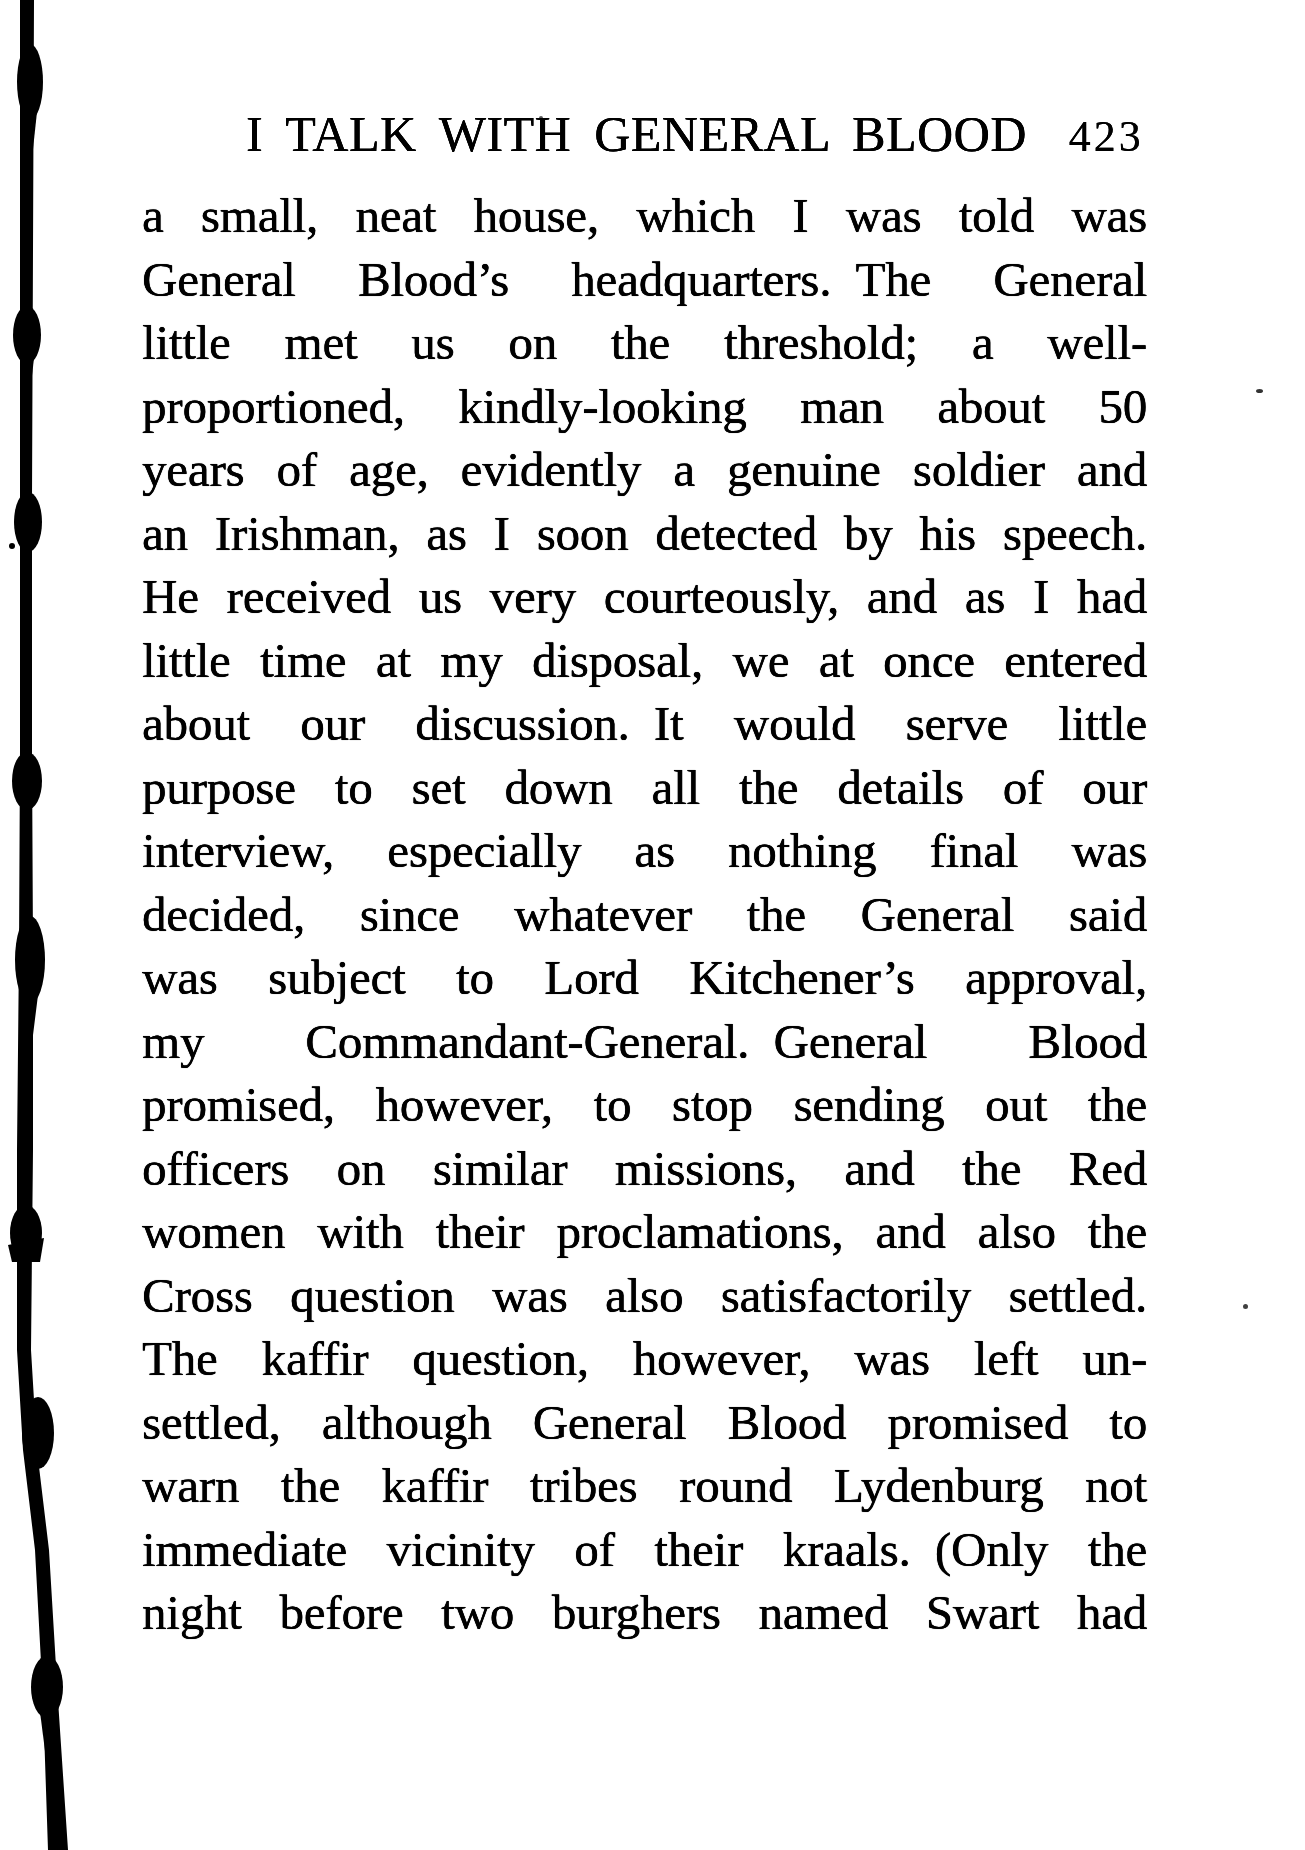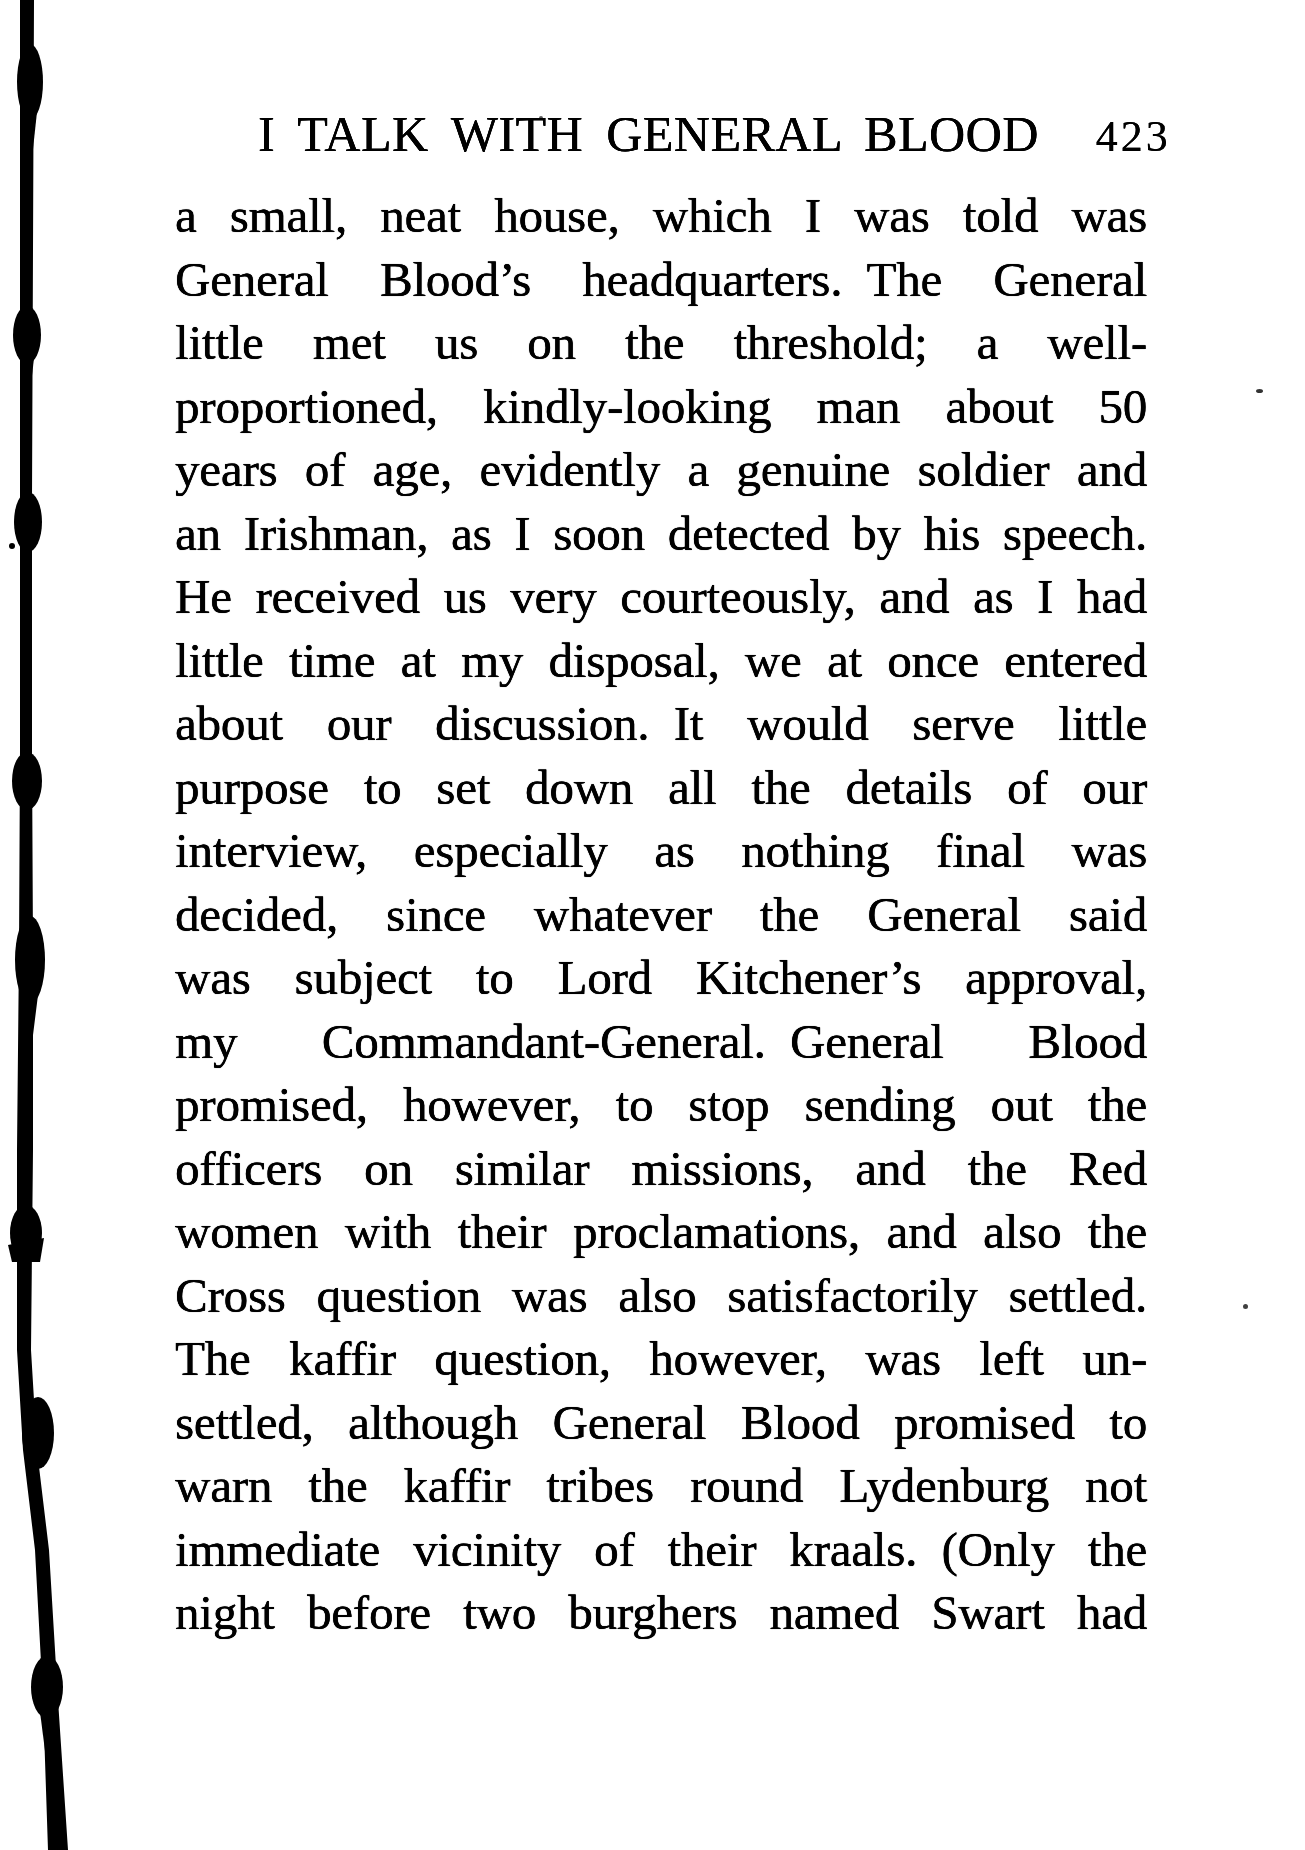--- a/index.html
+++ b/index.html
@@ -16,56 +16,55 @@
     font-family: "Liberation Serif", "DejaVu Serif", serif;
     color: #000000;
   }
   .binding {
     position: absolute;
     left: 0;
     top: 0;
   }
   .header {
     position: absolute;
-    left: 258px;
+    left: 246px;
     top: 106px;
     display: flex;
     align-items: baseline;
     white-space: nowrap;
   }
   .header .title {
     font-size: 50px;
     line-height: 1.15;
     letter-spacing: 0.5px;
     word-spacing: 10px;
     text-shadow: 0 0 0.6px #000, 0.3px 0.3px 0.3px #000;
   }
   .header .pagenum {
     font-size: 44px;
-    margin-left: 57px;
+    margin-left: 42px;
     letter-spacing: 3px;
     text-shadow: 0 0 0.6px #000;
   }
   .body-text {
     position: absolute;
     left: 142px;
     top: 184px;
     width: 1005px;
   }
   .line {
     font-size: 49px;
     line-height: 63.5px;
     height: 63.5px;
     text-align: justify;
     text-align-last: justify;
     text-justify: inter-word;
     white-space: normal;
     letter-spacing: -0.2px;
     text-shadow: 0 0 0.7px #000, 0.3px 0.3px 0.3px rgba(0,0,0,0.85);
-    margin-left: 33px;
   }
   .speck {
     position: absolute;
     background: #000;
     border-radius: 50%;
   }
   .speck.s1 { left: 539px; top: 116px; width: 4px;  height: 4px; opacity: .65; }
   .speck.s2 { left: 1256px; top: 389px; width: 7px; height: 4px; opacity: .8; }
   .speck.s3 { left: 1243px; top: 1304px; width: 5px; height: 5px; opacity: .75; }
   .speck.s4 { left: 9px;  top: 543px; width: 6px;  height: 6px; }

